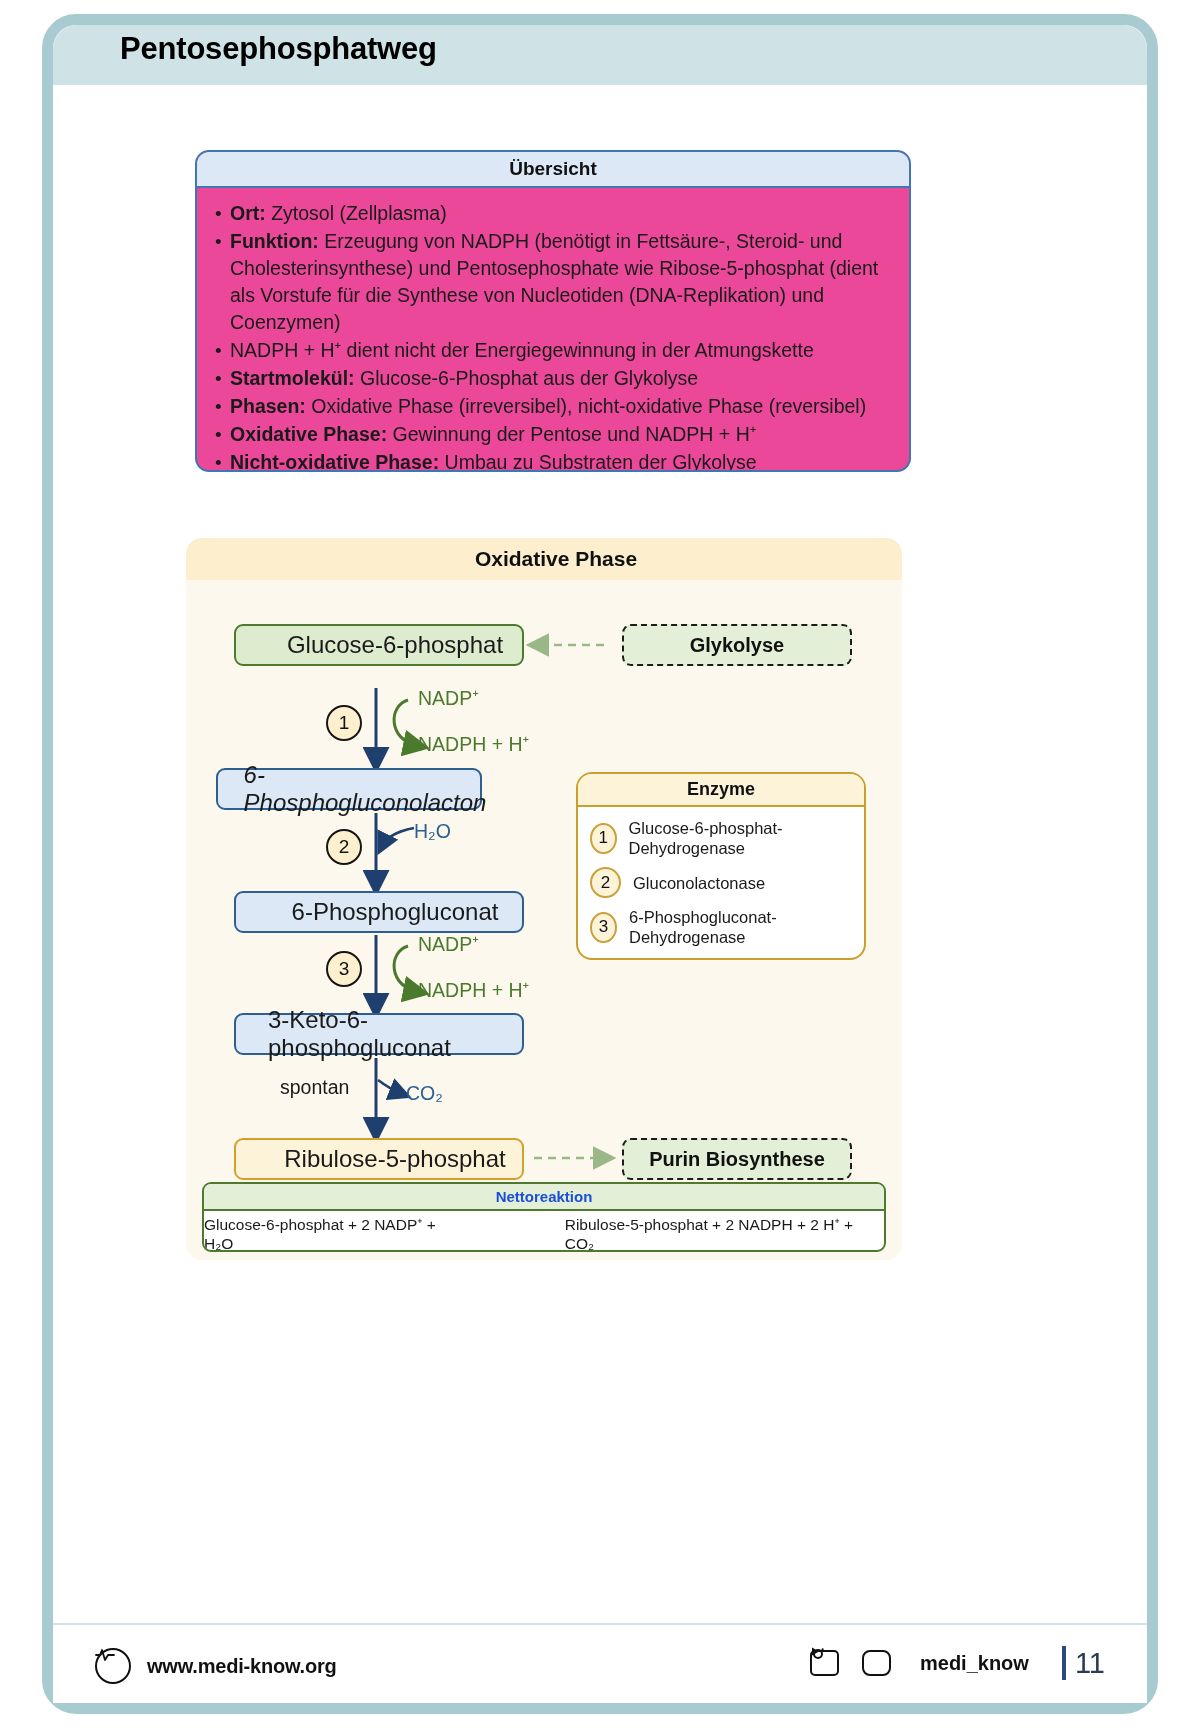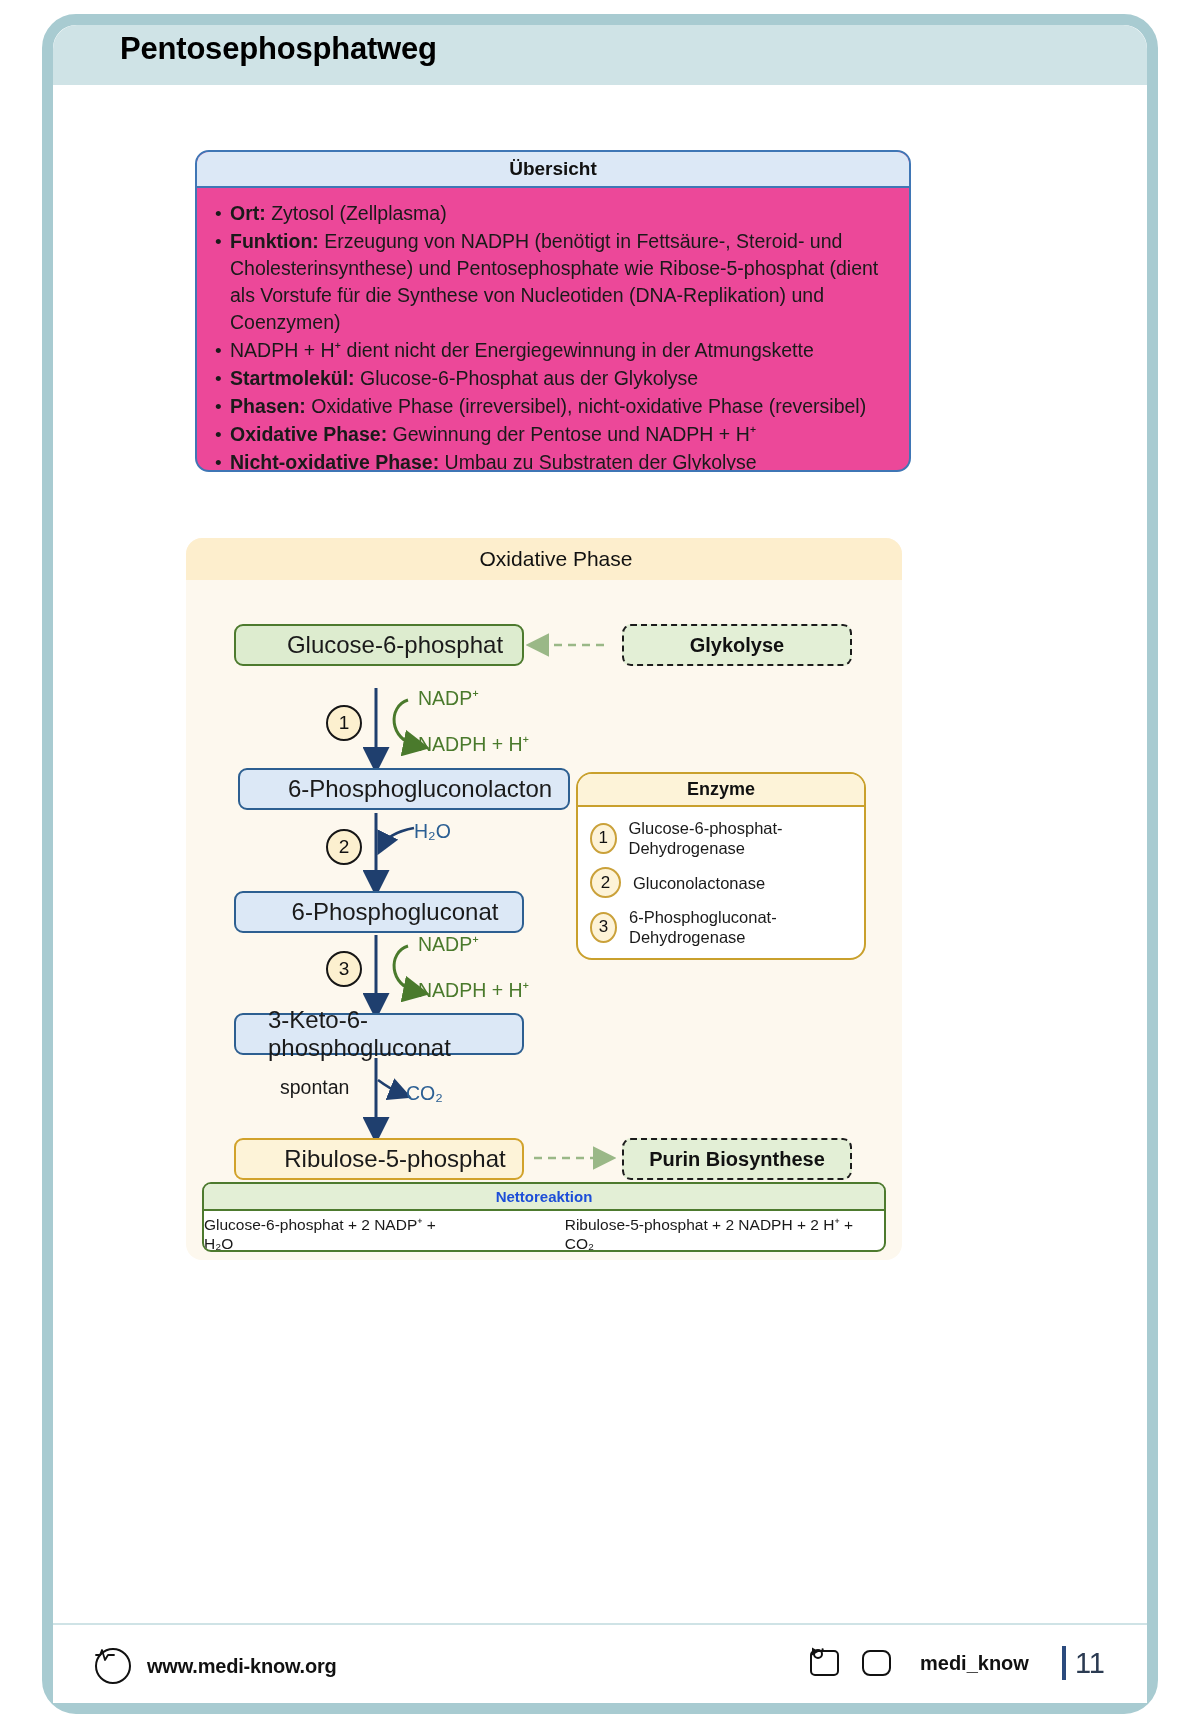--- a/index.html
+++ b/index.html
@@ -82,21 +82,21 @@
   .ul b{font-weight:bold;}
 
   
   .oxpanel{
     position:absolute;left:186px;top:538px;width:716px;height:722px;
     background:#fdf8ee;border-radius:16px;box-sizing:border-box;overflow:hidden;
   }
   .oxpanel-head{
     height:42px;background:#fdeecd;
     display:flex;align-items:center;justify-content:center;
-    font-size:21px;font-weight:normal;color:#111;padding-left:24px;
+    font-size:21px;font-weight:bold;color:#111;padding-left:24px;
   }
   .diagram{position:relative;width:716px;height:680px;}
 
   
   .mbox{
     position:absolute;box-sizing:border-box;
     display:flex;align-items:center;justify-content:center;
     font-size:24px;color:#1a1a1a;border-radius:9px;
     height:42px;
     padding-left:32px;
@@ -221,21 +221,21 @@
         <path d="M192,500 C200,506 206,510 216,514" fill="none" stroke="#1f3f6e" stroke-width="2.6" marker-end="url(#ahBlue)"></path>
 
         <line x1="418" y1="65" x2="350" y2="65" stroke="#9ab887" stroke-width="2.6" stroke-dasharray="8,6" marker-end="url(#ahDashG)"></line>
 
         <line x1="348" y1="578" x2="420" y2="578" stroke="#9ab887" stroke-width="2.6" stroke-dasharray="8,6" marker-end="url(#ahDashG)"></line>
 
         <line x1="336" y1="648" x2="392" y2="648" stroke="#2d5f91" stroke-width="2.8" marker-end="url(#ahNet)"></line>
       </svg>
 
       <div class="mbox green" style="left:48px;top:44px;width:290px;">Glucose-6-phosphat</div>
-      <div class="mbox blue" style="left:52px;top:188px;width:332px;">6-Phosphogluconolacton</div>
+      <div class="mbox blue" style="left:30px;top:188px;width:266px;font-style:italic;">6-Phosphogluconolacton</div>
       <div class="mbox blue" style="left:48px;top:311px;width:290px;">6-Phosphogluconat</div>
       <div class="mbox blue" style="left:48px;top:433px;width:290px;">3-Keto-6-phosphogluconat</div>
       <div class="mbox gold" style="left:48px;top:558px;width:290px;">Ribulose-5-phosphat</div>
 
       <div class="dashbox" style="left:436px;top:44px;width:230px;">Glykolyse</div>
       <div class="dashbox" style="left:436px;top:558px;width:230px;">Purin Biosynthese</div>
 
       <div class="numcircle" style="left:140px;top:125px;">1</div>
       <div class="numcircle" style="left:140px;top:249px;">2</div>
       <div class="numcircle" style="left:140px;top:371px;">3</div>

